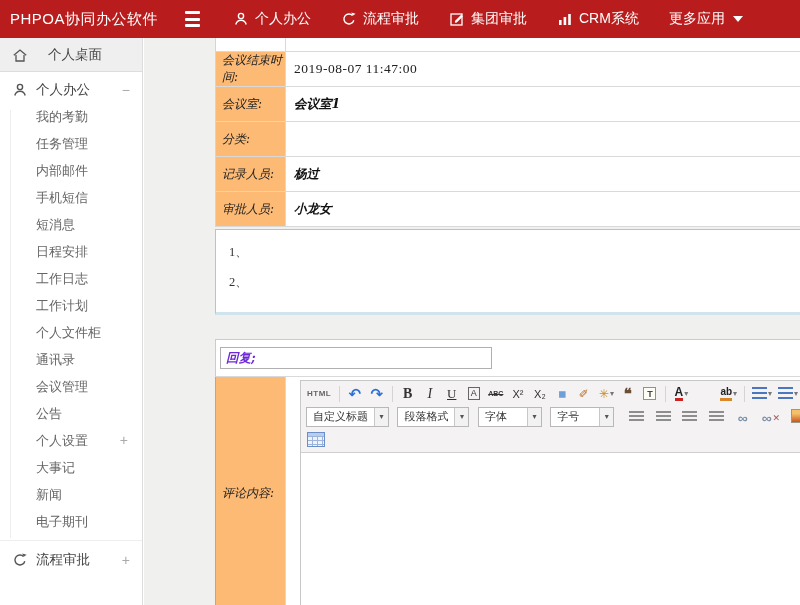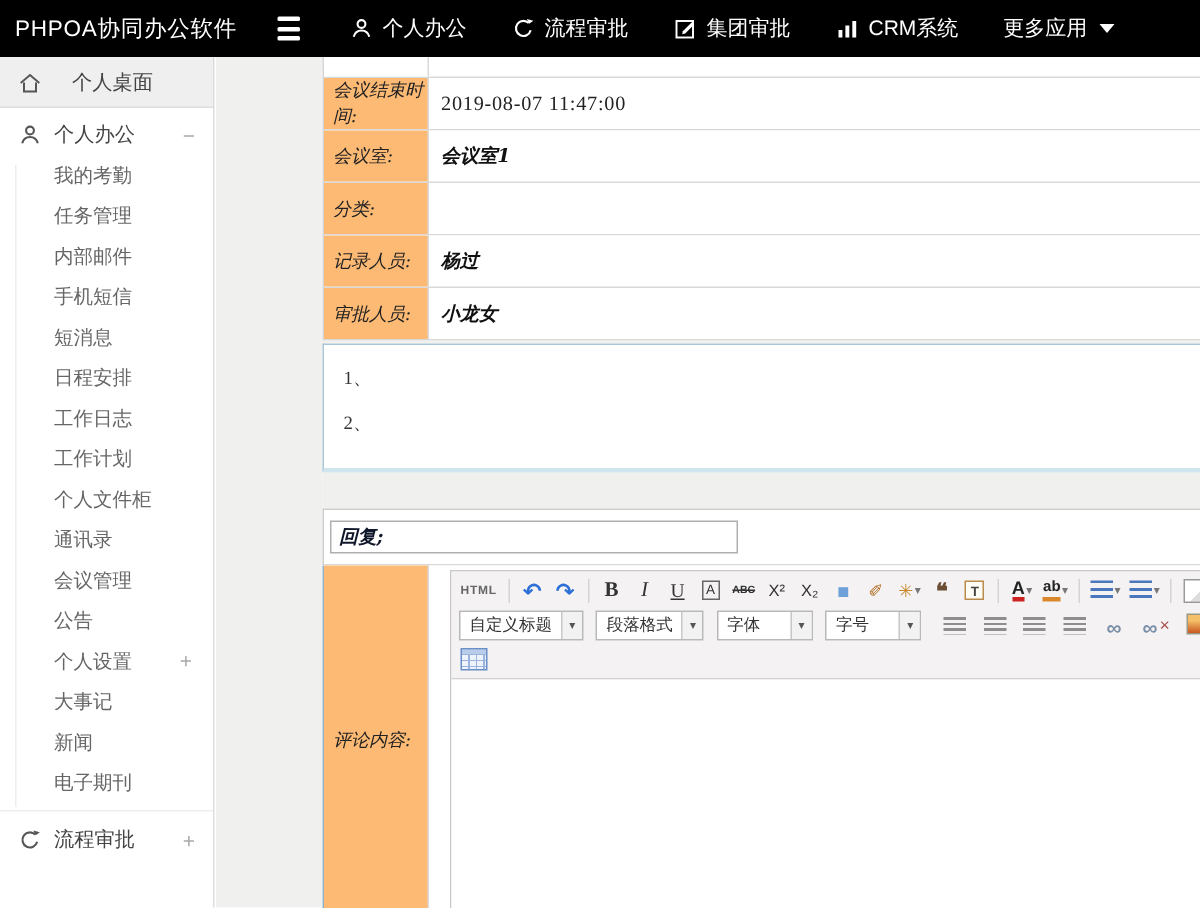--- a/index.html
+++ b/index.html
@@ -1,21 +1,21 @@
 <!DOCTYPE html>
 <html><head>
 <meta charset="utf-8">
 <style>
   * { margin:0; padding:0; box-sizing:border-box; }
   html,body { width:800px; height:605px; overflow:hidden; background:#fff;
     font-family:"Liberation Sans","DejaVu Sans",sans-serif; }
 
   
   .topbar { position:absolute; left:0; top:0; width:800px; height:38px;
-    background:#000000; display:flex; align-items:center; color:#fff; z-index:30; }
+    background:#b91c1c; display:flex; align-items:center; color:#fff; z-index:30; }
   .brand { font-size:15px; padding-left:10px; width:185px; letter-spacing:.5px; }
   .menu-btn { width:22px; height:16px; display:flex; flex-direction:column;
     justify-content:space-between; margin-right:26px; cursor:pointer; }
   .menu-btn i { display:block; height:3px; width:15px; background:#fff; border-radius:1px; }
   .nav-item { display:flex; align-items:center; gap:6px; margin-right:30px;
     font-size:14px; cursor:pointer; white-space:nowrap; }
   .nav-item svg { width:16px; height:16px; }
   .caret-down { width:0; height:0; border-left:5px solid transparent;
     border-right:5px solid transparent; border-top:6px solid #fff; margin-left:2px; }
 
@@ -65,21 +65,21 @@
 
   
   .cform { margin-top:24px; background:#fff; border-top:1px solid #ccc; }
   .crow1 { display:flex; height:37px; border-bottom:1px solid #d9d9d9;
     border-left:1px solid #ccc; background:#fff; }
   .crow1 .tlabel { width:70px; }
   .req { color:#cc3333; font-size:11px; margin-left:3px; font-style:normal;
     font-family:"Liberation Sans",sans-serif; }
   .subject-input { width:272px; height:22px; margin:7px 0 0 4px; border:1px solid #b0b0b0;
     padding:0 5px; font-family:"DejaVu Serif","Liberation Serif",serif; font-style:italic;
-    font-weight:700; font-size:12.5px; color:#0f172a; outline:none; background:#fff; }
+    font-weight:700; font-size:12.5px; color:#6d28d9; outline:none; background:#fff; }
   .crow2 { display:flex; border-left:1px solid #8fb3cc; background:#fff; height:233px; }
   .crow2 .tlabel { width:70px; justify-content:flex-start; }
 
   
   .editor { margin:3px 0 0 14px; width:700px; border:1px solid #c8c8c8; background:#fff; }
   .toolbar { background:#f4f2f2; border-bottom:1px solid #d0d0d0; padding:1px 3px; }
   .toolbar-row { display:flex; align-items:center; min-height:23px; flex-wrap:nowrap; }
   .tbtn { height:20px; min-width:20px; display:inline-flex; align-items:center;
     justify-content:center; margin:0 1px; color:#555; font-size:13px; cursor:pointer;
     border:1px solid transparent; border-radius:2px; padding:0 1px; }
@@ -99,21 +99,21 @@
   .eraser .g { color:#6f9fd8; font-size:12px; transform:rotate(-45deg); display:inline-block; }
   .brush .g { color:#b5702a; font-size:12px; }
   .magic .g { color:#c98a2e; font-size:12px; }
   .quote .g { color:#6b4f35; font-family:"DejaVu Serif",serif; font-size:15px; font-weight:700; }
   .pastebox .g { border:1px solid #b98a4a; color:#444; font-size:9px; font-weight:700;
     width:13px; height:13px; display:inline-flex; align-items:center; justify-content:center;
     background:#fdfdf5; }
   .colorA .g { font-weight:700; font-size:12px; color:#222; border-bottom:3px solid #cc2222;
     line-height:12px; }
   .colorBg .g { font-weight:700; font-size:10px; color:#222; border-bottom:3px solid #d8882a;
-    line-height:12px; }
+    line-height:12px;margin-left:25px; }
   .listicon::before { content:""; display:inline-block; width:15px; height:13px;
     background:repeating-linear-gradient(to bottom,#4b77be 0 2px,transparent 2px 5px); }
   .pageicon::before { content:""; display:inline-block; width:11px; height:14px;
     background:#fff; border:1px solid #999;
     background-image:linear-gradient(135deg,transparent 70%,#ddd 70%); }
   .bars::before { content:""; display:inline-block; width:15px; height:12px;
     background:repeating-linear-gradient(to bottom,#8e8e8e 0 2px,transparent 2px 4px); }
   .linkic .g { color:#7a8fa8; font-size:14px; font-weight:700; }
   .linkic .caret { font-size:9px; color:#a55; }
   .imgic::before { content:""; display:inline-block; width:16px; height:12px;

